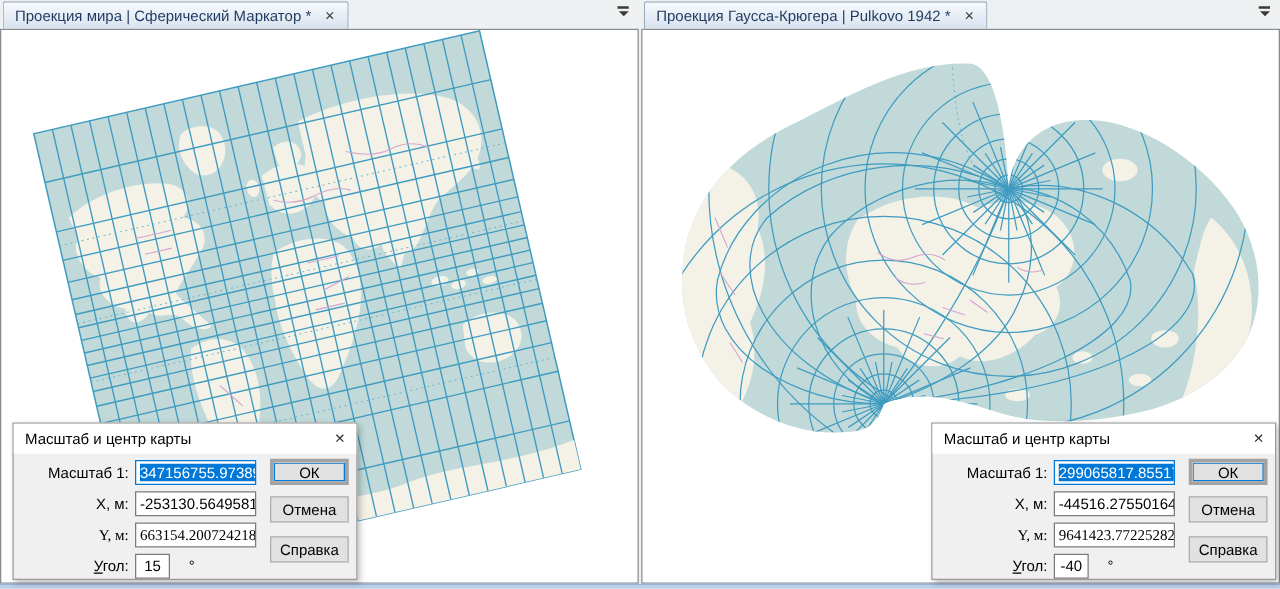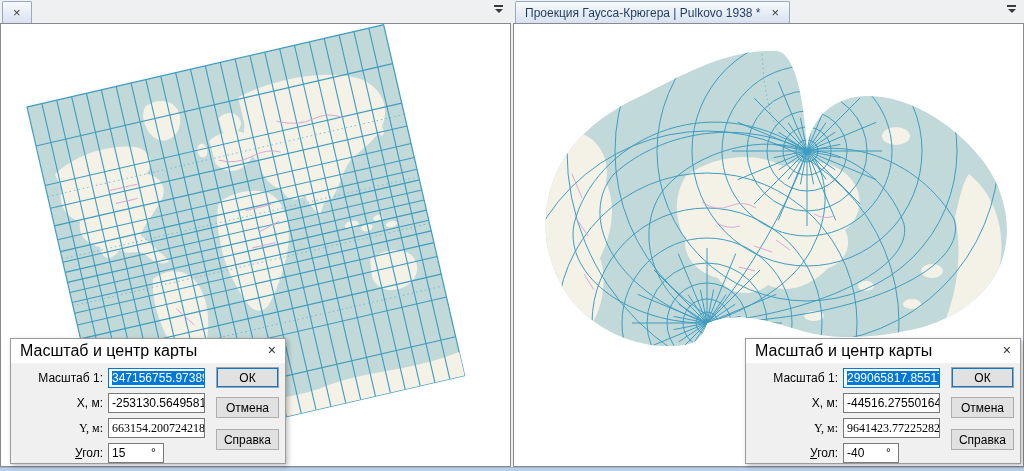--- a/index.html
+++ b/index.html
@@ -55,59 +55,60 @@
   .dlg {
     position:absolute; width:276px; height:126px;
     background:#f0f0f0; border:1px solid #9b9b9b;
     box-shadow:2px 2px 5px rgba(0,0,0,.25);
     font-size:12px; color:#000; z-index:5;
   }
   .dlg-title {
     position:absolute; top:0; left:0; right:0; height:24px;
     background:#ffffff; display:flex; align-items:center; padding-left:9px;
   }
-  .dlg-title-text { font-size:16px; color:#000; }
+  .dlg-title-text { font-size:12px; color:#000; }
   .dlg-close {
     position:absolute; top:4px; right:9px; font-size:14px; color:#2d2d2d;
     line-height:14px; cursor:default;
   }
   .row-label {
     position:absolute; left:0; width:92px; text-align:right;
     line-height:20px; font-size:12px;
   }
   .field {
     position:absolute; left:97px; width:97px; height:20px;
     background:#fff; border:1px solid #7a7a7a;
     font-size:12px; line-height:18px; padding:0 3px;
     white-space:nowrap; overflow:hidden;
   }
   .field.focused { border-color:#0078d7; }
   .field .sel { background:#0078d7; color:#fff; }
-  .field.small { width:56px; }
+  .field.small { width:28px; text-align:center; }
   .degree { position:absolute; left:140px; line-height:20px; font-size:12px; }
   .u { text-decoration:underline; }
   .btn {
     position:absolute; left:205px; width:63px; height:21px;
     background:#e1e1e1; border:1px solid #adadad;
     font-size:12px; display:flex; align-items:center; justify-content:center;
     cursor:default;
   }
   .btn.default {
-    border:1px solid #a3a3a3;
+    border:3px solid #a3a3a3;
     box-shadow:inset 0 0 0 1px #0078d7;
   }
   .r1 { top:29px; } .r2 { top:54px; } .r3 { top:79px;font-family:Liberation Serif, serif; } .r4 { top:104px; }
   .b1 { top:28px; } .b2 { top:58px; } .b3 { top:90px; }
 </style>
 </head>
 <body>
 
 <div class="panel left">
   <div class="tabbar">
     <div class="tab">
+      <span class="tab-label">Проекция мира | Сферический Маркатор *</span>
       <span class="tab-close">×</span>
     </div>
     <span class="tablist-btn">
         <i class="bar"></i>
         <i class="tri"></i>
       </span>
   </div>
 
   <div class="map-frame">
     <svg width="509" height="442" viewBox="0 0 509 442">
@@ -167,21 +168,21 @@
 
     <span class="row-label r4"><span class="u">У</span><span>гол:</span></span>
     <div class="field small r4">15</div>
     <span class="degree r4">°</span>
   </div>
 </div>
 
 <div class="panel right">
   <div class="tabbar">
     <div class="tab">
-      <span class="tab-label">Проекция Гаусса-Крюгера | Pulkovo 1938 *</span>
+      <span class="tab-label">Проекция Гаусса-Крюгера | Pulkovo 1942 *</span>
       <span class="tab-close">×</span>
     </div>
     <span class="tablist-btn">
         <i class="bar"></i>
         <i class="tri"></i>
       </span>
   </div>
 
   <div class="map-frame">
     <svg width="509" height="442" viewBox="0 0 509 442">

